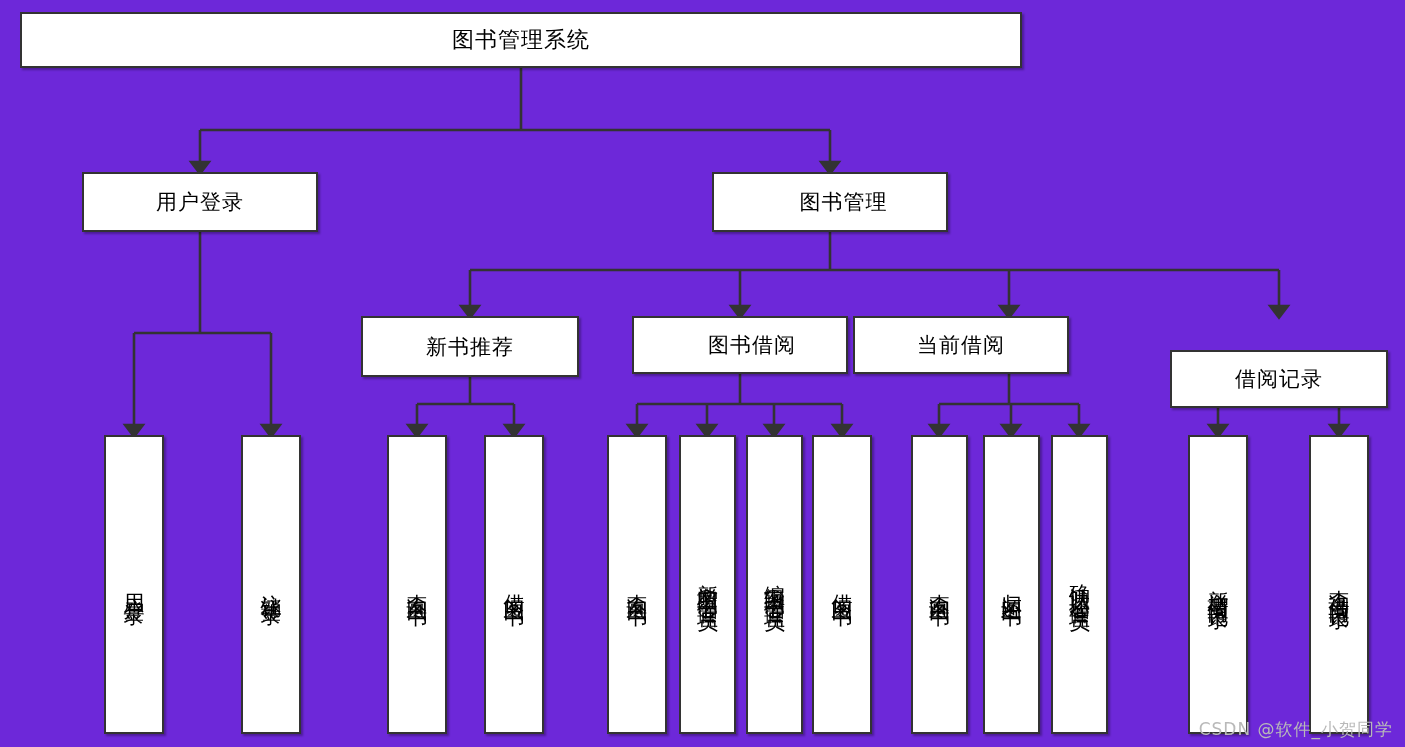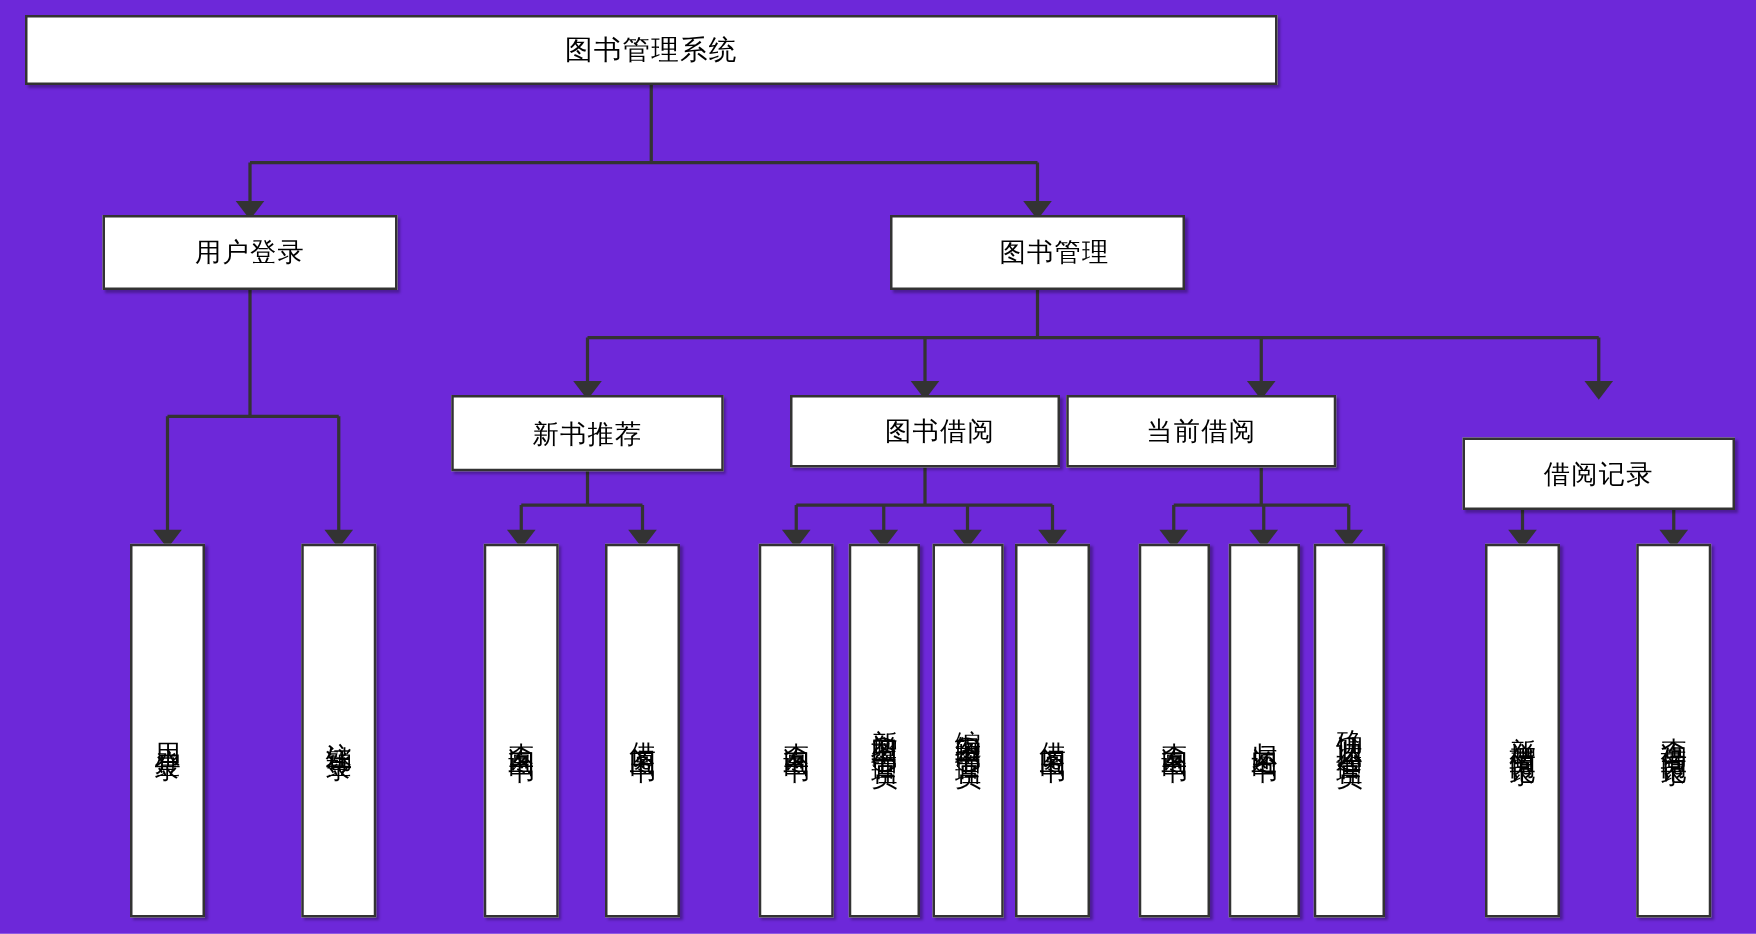--- a/index.html
+++ b/index.html
@@ -152,13 +152,14 @@
         <span>确认归还（管理员）</span>
       </div>
       <div class="node vertical" style="left: 1188px; top: 435px; width: 60px; height: 299px;">
         <span>新增借阅记录</span>
       </div>
       <div class="node vertical" style="left: 1309px; top: 435px; width: 60px; height: 299px;">
         <span>查询借阅记录</span>
       </div>
     </div>
 
+  <div class="watermark">CSDN @软件_小贺同学</div>
 </div>
 
 </body></html>

